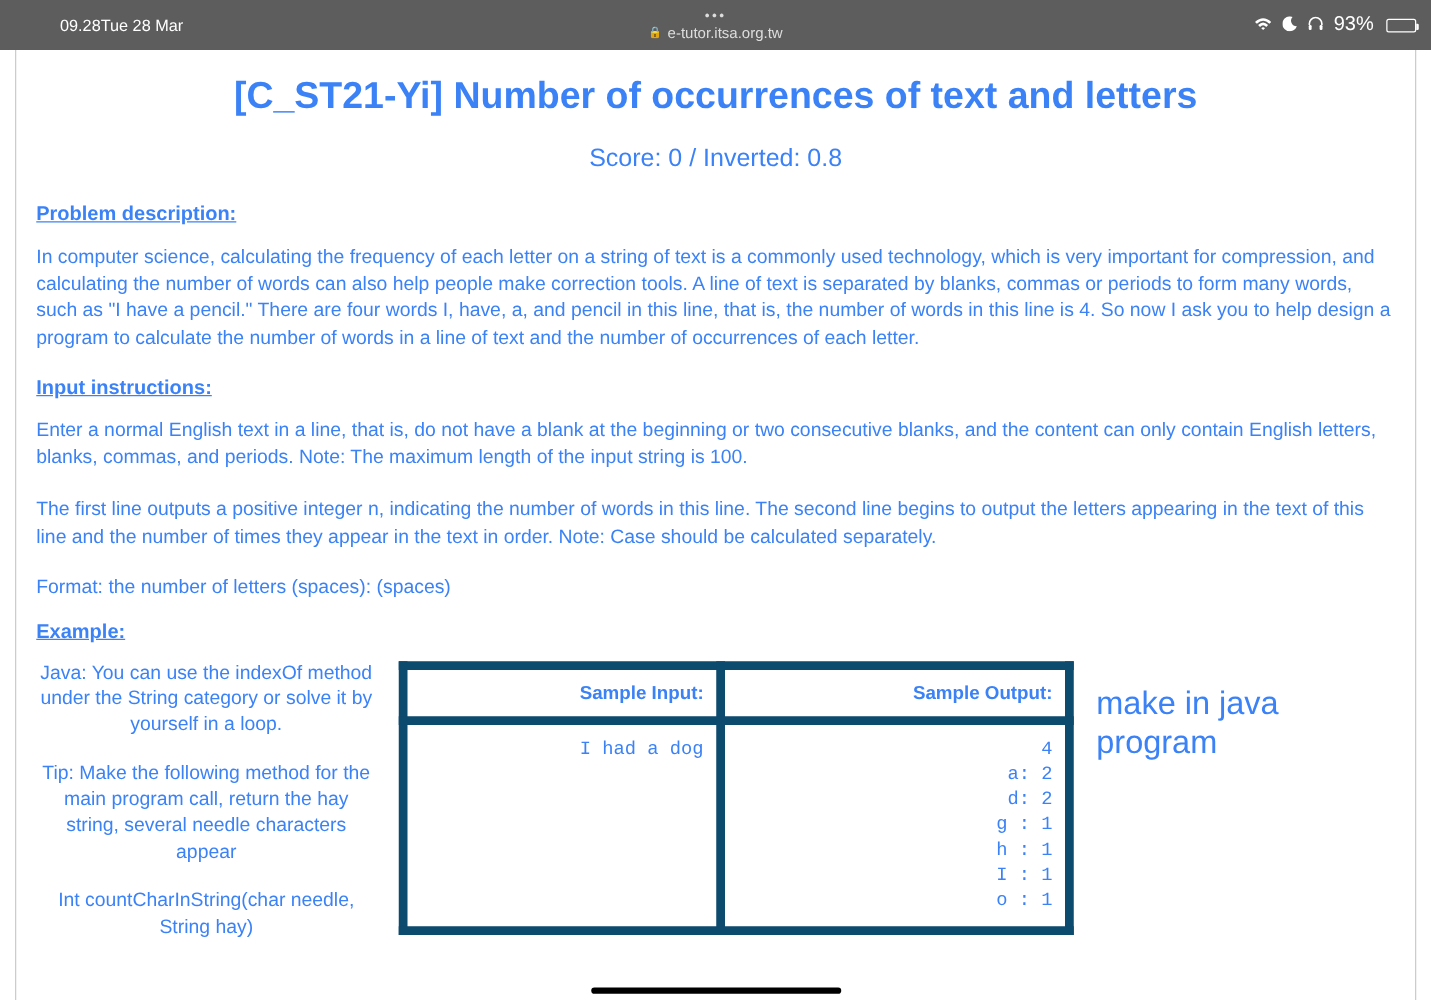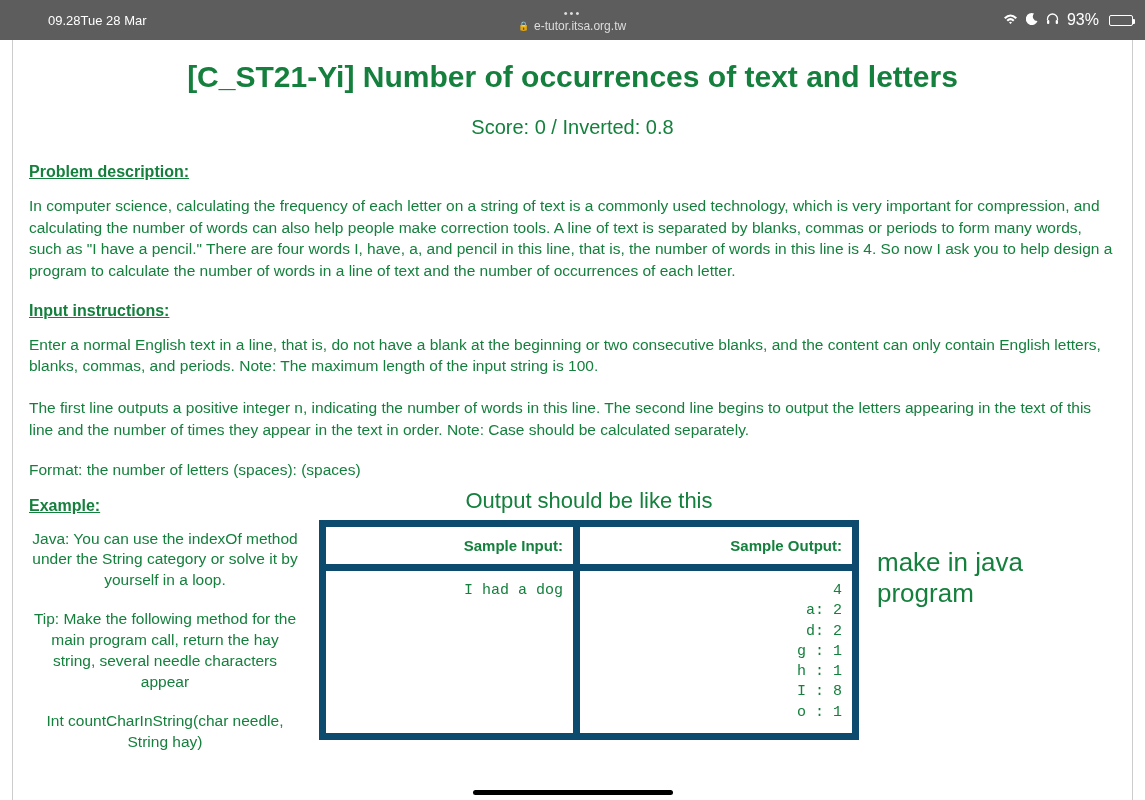--- a/index.html
+++ b/index.html
@@ -49,21 +49,21 @@
     .battery-fill { background: #fff; height: 100%; width: 93%; border-radius: 1px; }
 
     .page-frame {
       border-left: 1px solid #ccc;
       border-right: 1px solid #ccc;
       margin: 0 12px;
       height: calc(100% - 40px);
       padding: 20px 8px 0 8px;
       overflow: hidden;
     }
-    .content { padding: 0 8px; color: #15803d; }
+    .content { padding: 0 8px; color: #3b82f6; }
     .page-title {
       font-family: Verdana, sans-serif;
       font-weight: bold;
       font-size: 30px;
       text-align: center;
       margin-bottom: 22px;
     }
     .score-line {
       text-align: center;
       font-size: 20px;
@@ -194,36 +194,35 @@
     <div class="section-heading">Example:</div>
 
     <div class="bottom-layout">
       <div class="left-tips">
         <p>Java: You can use the indexOf method under the String category or solve it by yourself in a loop.</p>
         <p>Tip: Make the following method for the main program call, return the hay string, several needle characters appear</p>
         <p>Int countCharInString(char needle, String hay)</p>
       </div>
 
       <div class="center-col">
-        <div class="annot-heading">Output should be like this</div>
         <table class="sample">
           <tbody>
               <tr>
             <th>Sample Input:</th>
             <th>Sample Output:</th>
           </tr>
           <tr>
             <td>I had a dog</td>
             <td class="output-cell">
               <div>4</div>
               <div>a: 2</div>
               <div>d: 2</div>
               <div>g : 1</div>
               <div>h : 1</div>
-              <div>I : 8</div>
+              <div>I : 1</div>
               <div>o : 1</div>
             </td>
           </tr>
         </tbody>
           </table>
       </div>
 
       <div class="right-annot">make in java program</div>
     </div>
 

